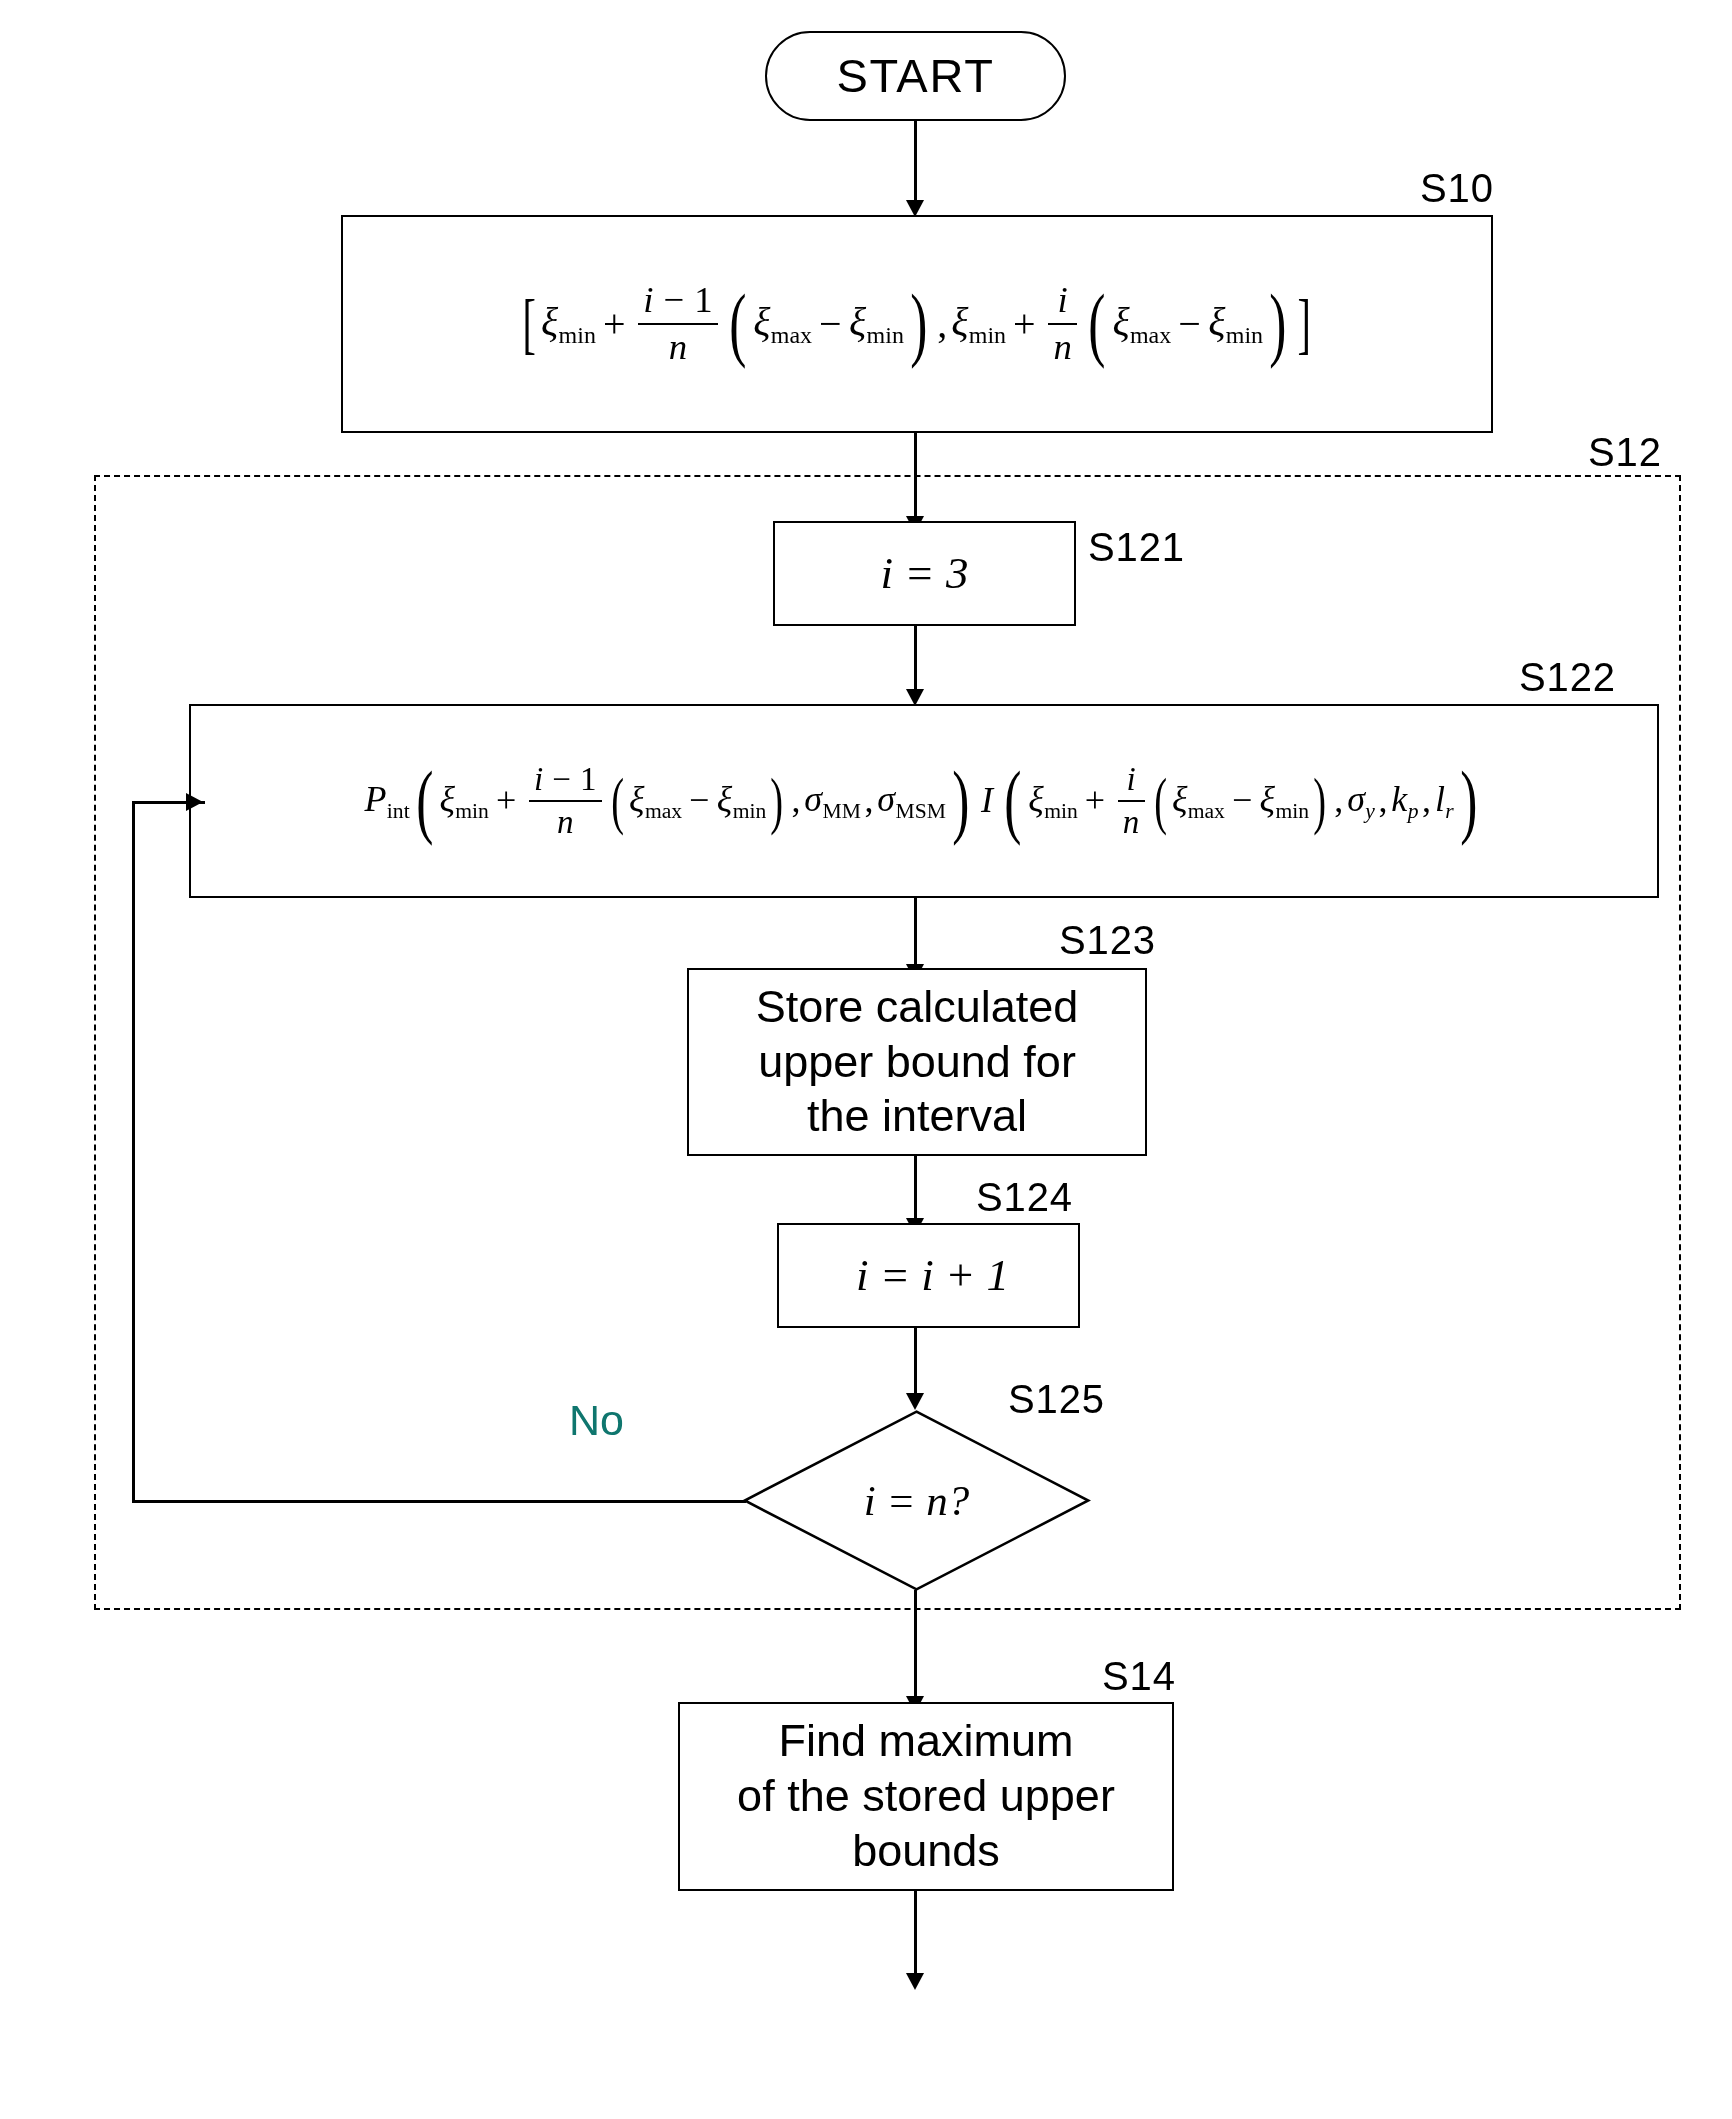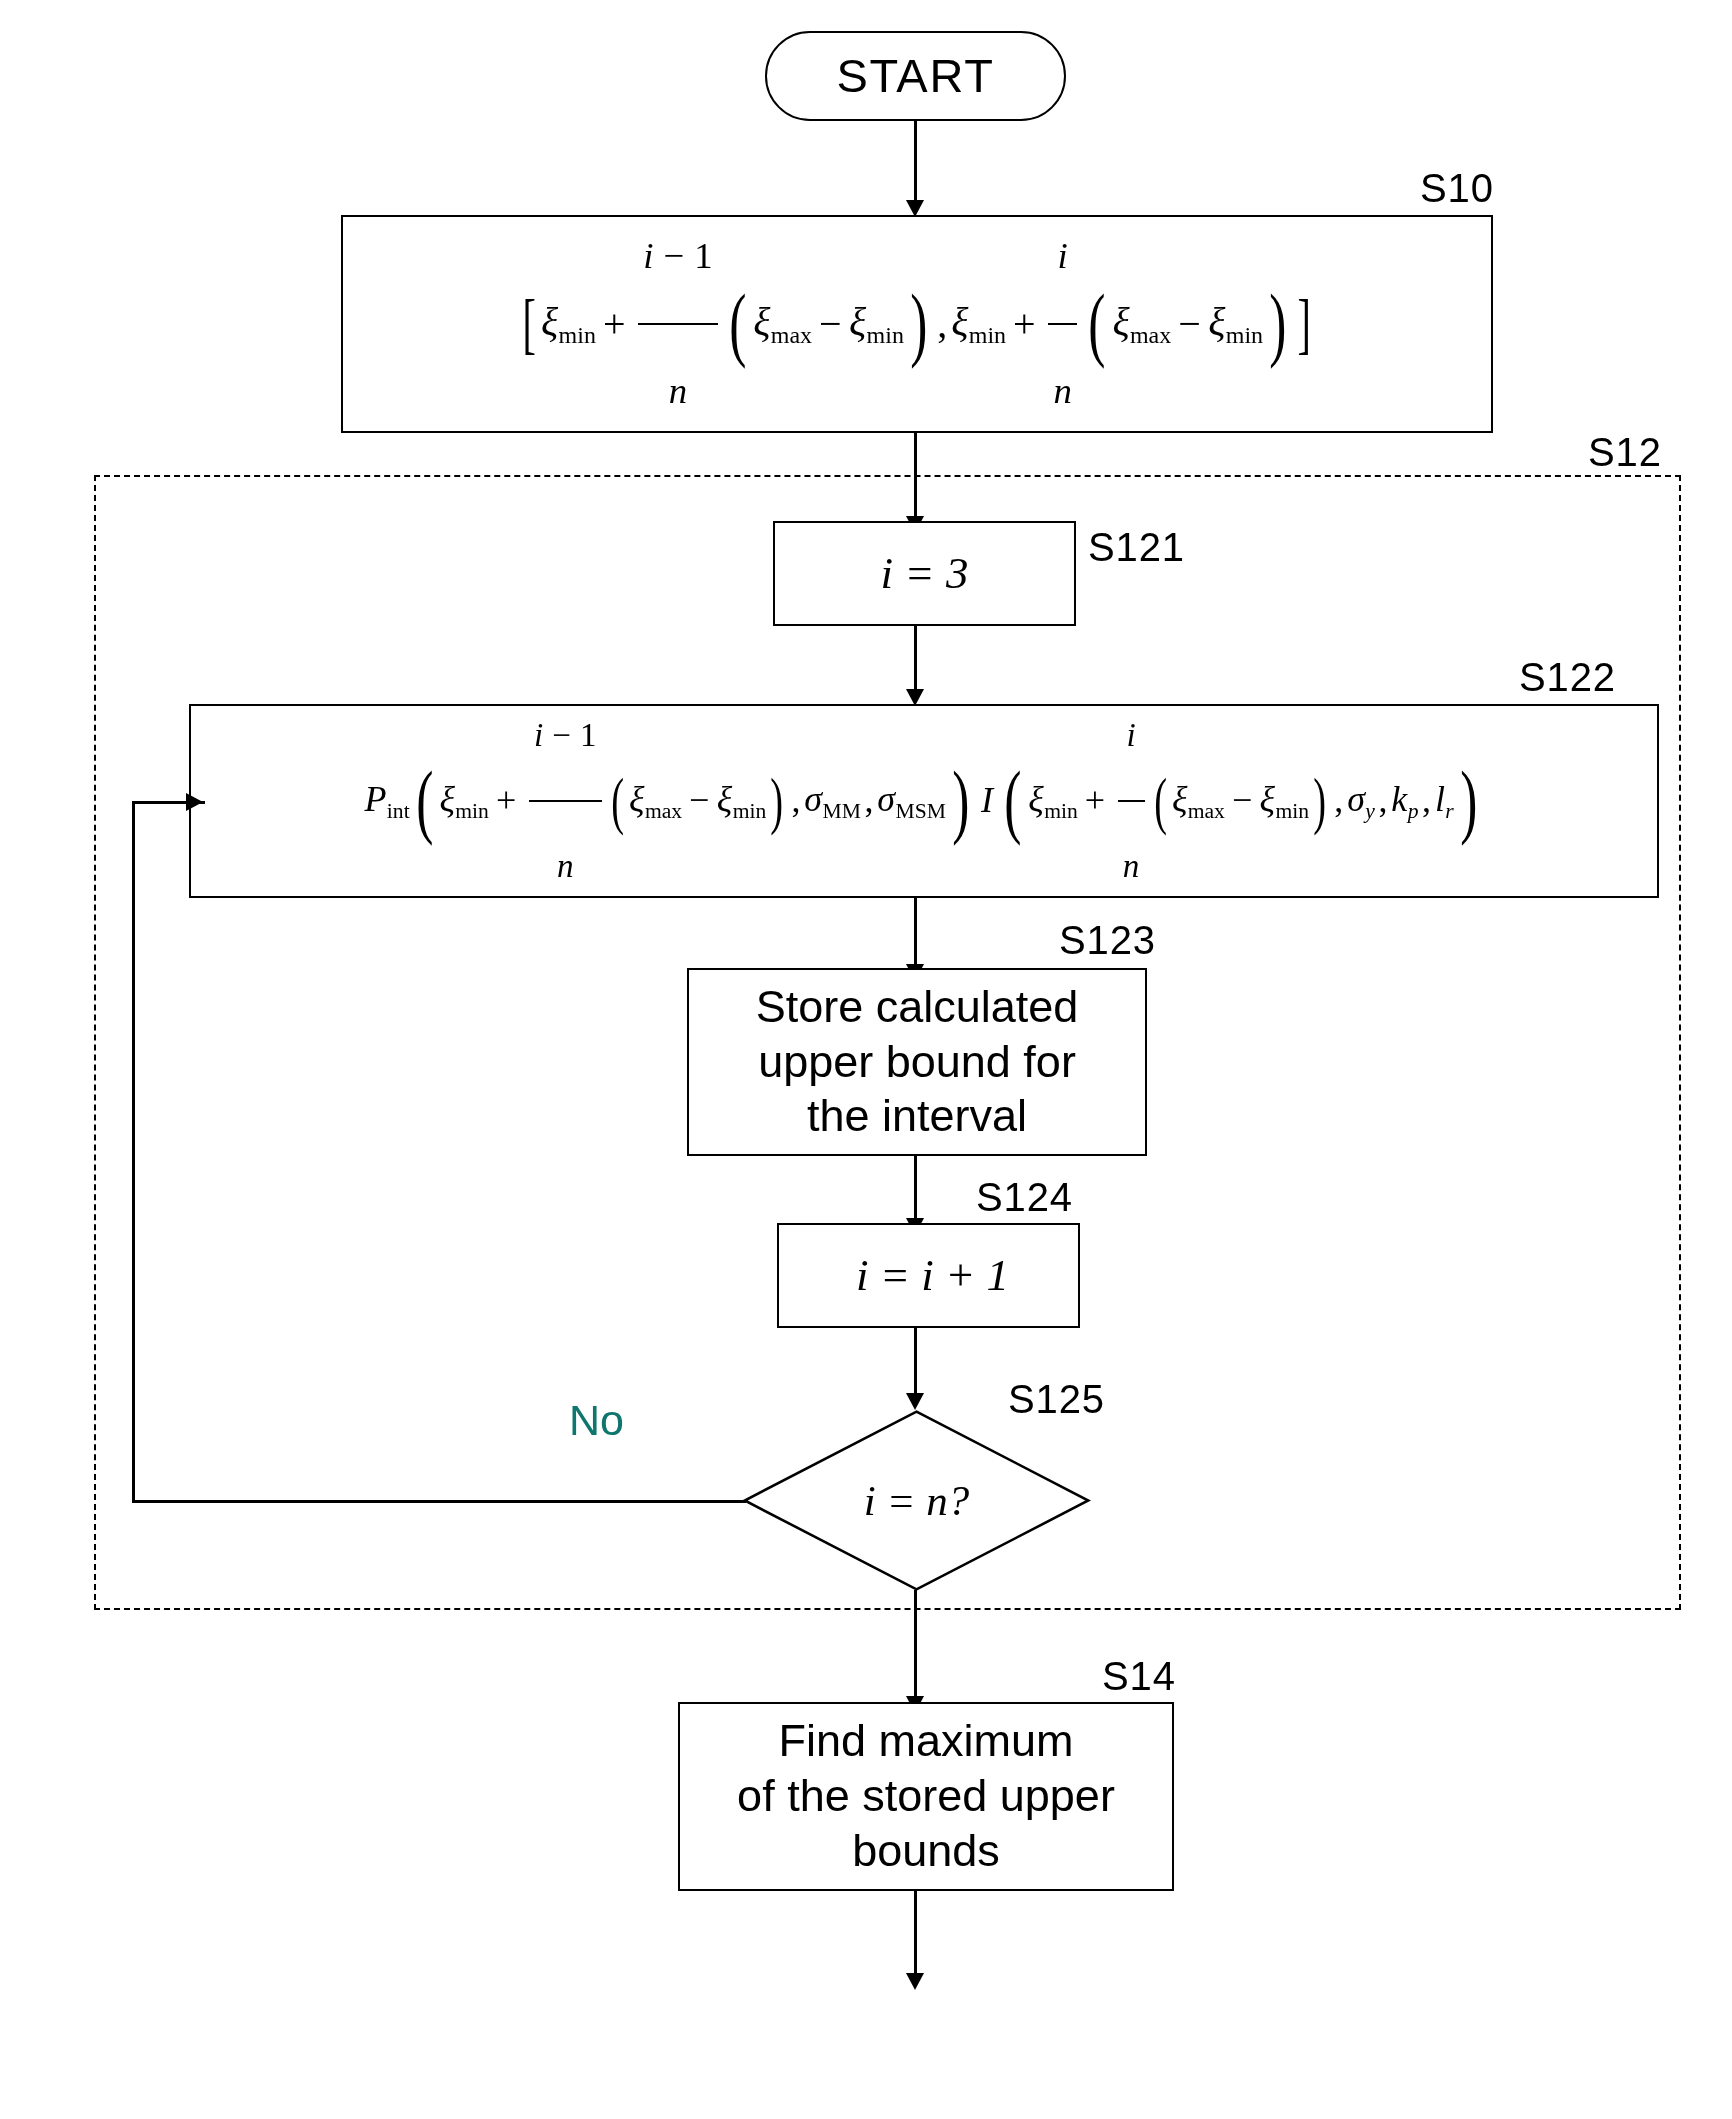--- a/index.html
+++ b/index.html
@@ -138,21 +138,20 @@
     letter-spacing: 0;
   }
   .math .subit { font-style: italic; }
   .frac {
     display: inline-flex;
     flex-direction: column;
     align-items: center;
     vertical-align: middle;
     margin: 0 5.2px;
     font-size: 0.92em;
-    gap: 44px;
   }
   .frac .num, .frac .den {
     padding: 0 5.2px;
     line-height: 1.05;
   }
   .frac .bar {
     width: 100%;
     height: 2.6px;
     background: #000;
     margin: 2.6px 0;

